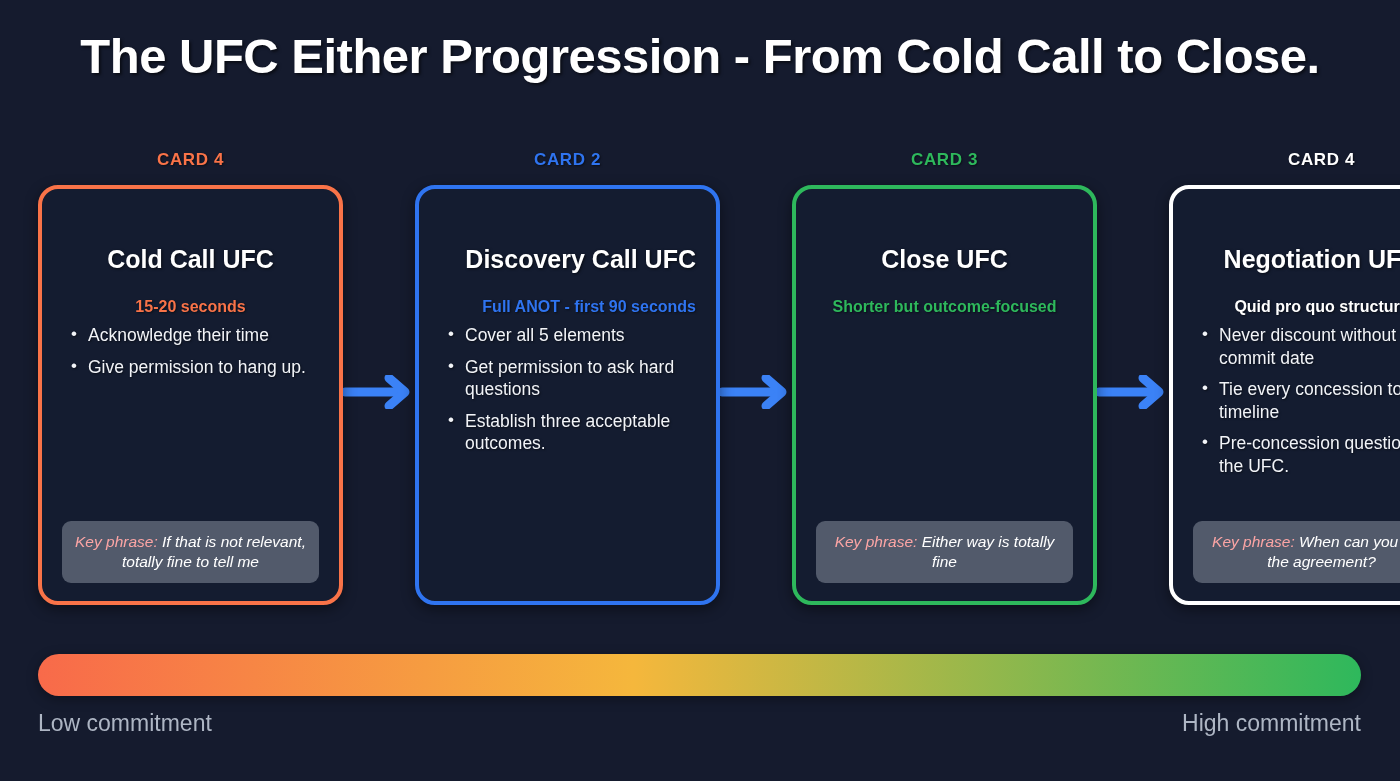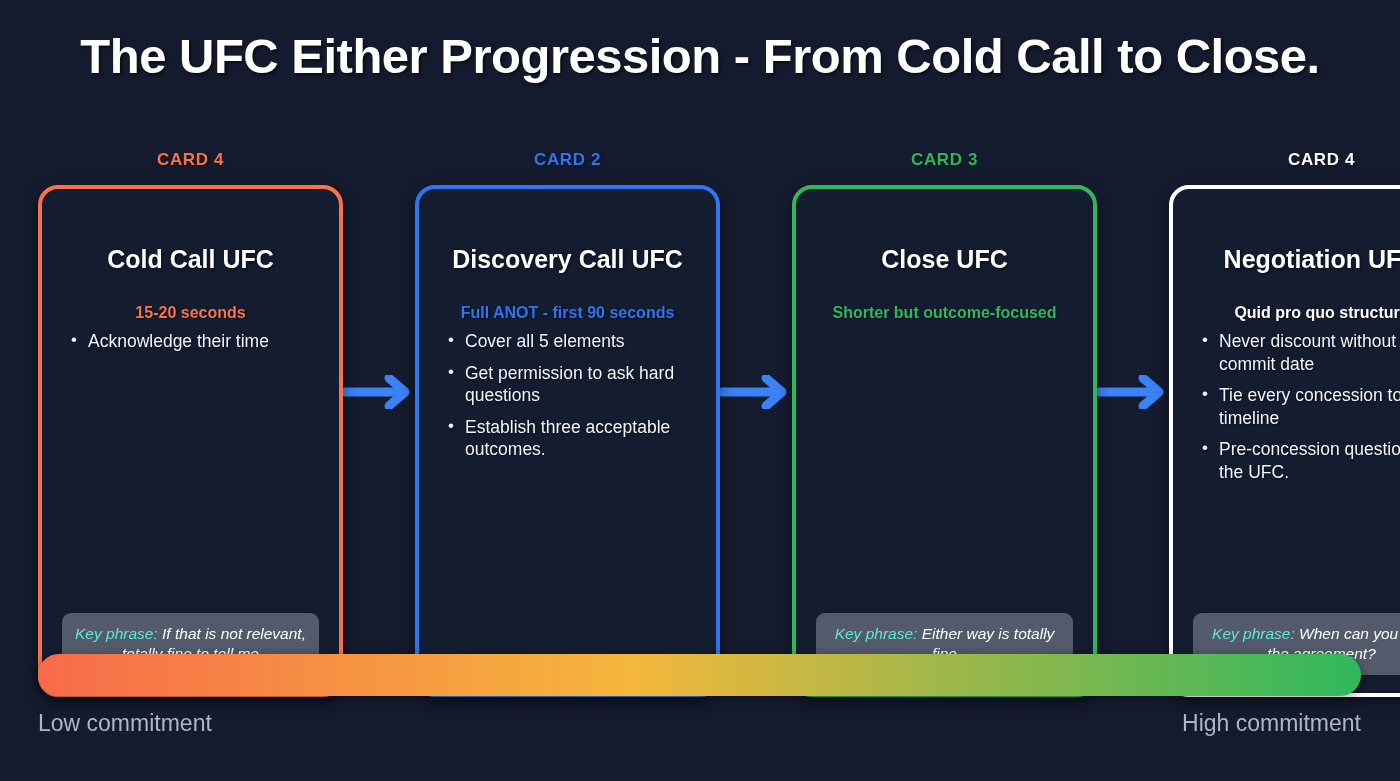--- a/index.html
+++ b/index.html
@@ -48,21 +48,21 @@
     text-align:center;
     font-size:17px;
     font-weight:bold;
     letter-spacing:0.6px;
     margin-bottom:15px;
     text-shadow:1px 1px 2px rgba(0,0,0,0.5);
   }
 
   .card {
     position:relative;
-    height:512px;
+    height:420px;
     border-radius:20px;
     border:4px solid #888;
     background:#141c30;
     padding:22px 20px 18px 20px;
     display:flex;
     flex-direction:column;
     box-shadow:0 4px 14px rgba(0,0,0,0.45);
   }
 
   .card-title {
@@ -71,21 +71,21 @@
     font-weight:bold;
     color:#ffffff;
     text-shadow:1px 1px 3px rgba(0,0,0,0.6);
     margin-top:34px;
   }
 
   .card-subtitle {
     text-align:center;
     font-size:16px;
     font-weight:bold;
-    margin-top:30px;
+    margin-top:24px;
     text-shadow:1px 1px 2px rgba(0,0,0,0.5);
   }
 
   .bullets {
     margin-top:8px;
     padding-left:26px;
     list-style:none;
   }
 
   .bullets li {
@@ -109,21 +109,21 @@
   .keyphrase {
     margin-top:auto;
     background:#525a6b;
     border-radius:9px;
     padding:11px 12px;
     text-align:center;
     font-size:15.5px;
     line-height:1.3;
     font-style:italic;
   }
-  .keyphrase .kp-label { color:#5eead4; font-style:italic; }
+  .keyphrase .kp-label { color:#fca5a5; font-style:italic; }
   .keyphrase .kp-text  { color:#ffffff; font-style:italic; font-weight:500; }
 
   
   .arrow-col {
     flex:1 1 auto;
     align-self:flex-start;
     height:420px;
     margin-top:32px;
     display:flex;
     align-items:center;
@@ -166,38 +166,39 @@
 
   <div class="cards">
 
     <div class="card-col">
       <div class="card-label" style="color: rgb(249, 115, 72);">CARD 4</div>
       <div class="card" style="border-color: rgb(249, 115, 72);">
         <div class="card-title">Cold Call UFC</div>
         <div class="card-subtitle" style="color: rgb(249, 115, 72);">15-20 seconds</div>
         <ul class="bullets">
           <li>Acknowledge their time</li>
+          <li>Give permission to hang up.</li>
         </ul>
         <div class="keyphrase">
           <span class="kp-label">Key phrase:</span>
           <span class="kp-text">If that is not relevant, totally fine to tell me</span>
         </div>
       </div>
     </div>
 
     <div class="arrow-col">
       <svg class="arrow-svg" width="72" height="34" viewBox="0 0 72 34">
         <line x1="2" y1="17" x2="54" y2="17" stroke="#3b82f6" stroke-width="9" stroke-linecap="round"></line>
         <polyline points="46,3 62,17 46,31" fill="none" stroke="#3b82f6" stroke-width="9" stroke-linecap="round" stroke-linejoin="round"></polyline>
       </svg>
     </div>
 
     <div class="card-col">
       <div class="card-label" style="color: rgb(47, 116, 240);">CARD 2</div>
-      <div class="card" style="border-color: rgb(47, 116, 240);">
+      <div class="card" style="border-color: rgb(47, 116, 240); align-items: flex-end;">
         <div class="card-title">Discovery Call UFC</div>
         <div class="card-subtitle" style="color: rgb(47, 116, 240);">Full ANOT - first 90 seconds</div>
         <ul class="bullets">
           <li>Cover all 5 elements</li>
           <li>Get permission to ask hard questions</li>
           <li>Establish three acceptable outcomes.</li>
         </ul>
       </div>
     </div>
 

